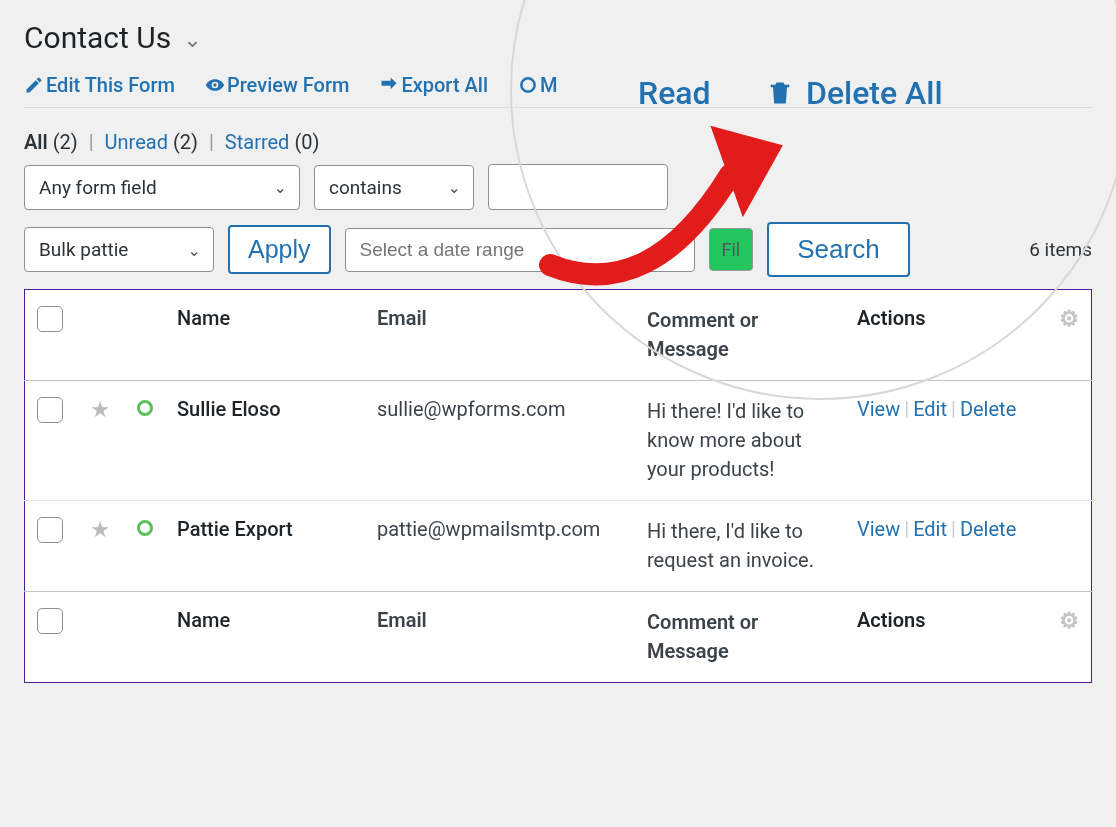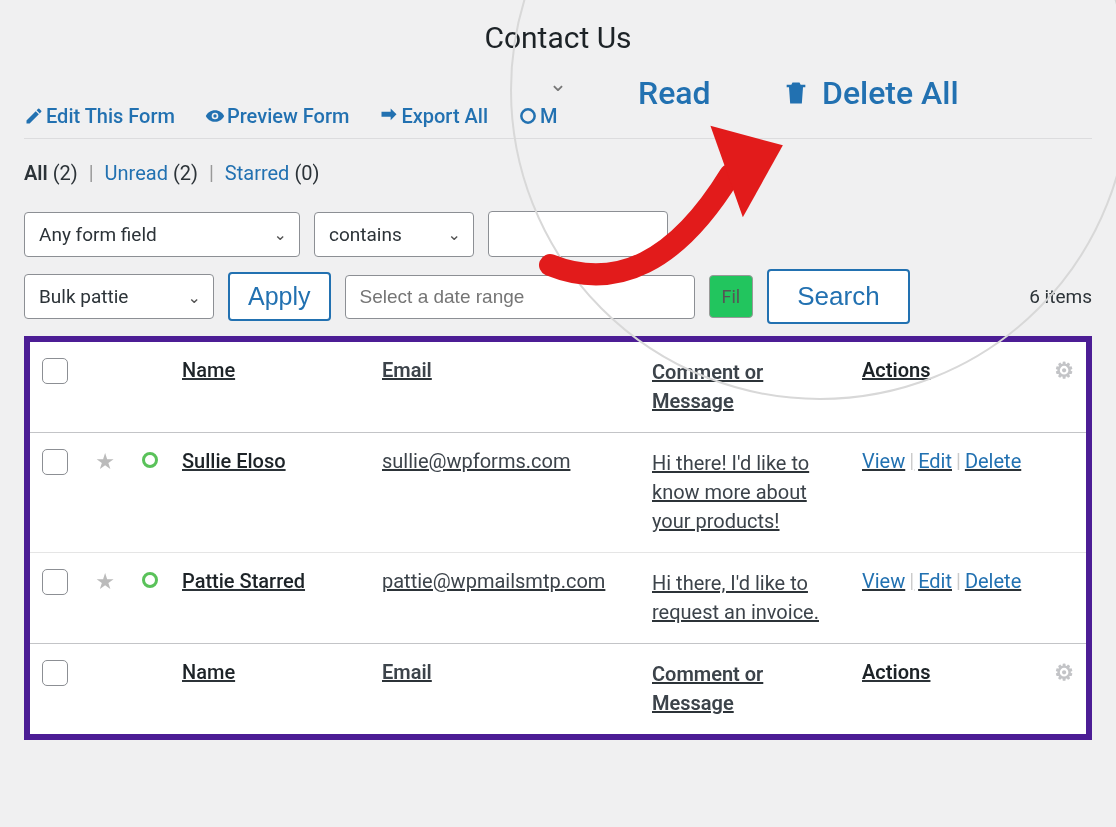--- a/index.html
+++ b/index.html
@@ -5,27 +5,27 @@
   * { box-sizing: border-box; }
   body {
     margin: 0;
     font-family: -apple-system, BlinkMacSystemFont, "Segoe UI", Roboto, sans-serif;
     background: #f0f0f1;
     color: #2c3338;
     font-size: 20px;
     width: 1116px;
   }
   .page { padding: 20px 24px 0; position: relative; }
-  .title-row { display: flex; align-items: center; gap: 12px; margin-bottom: 8px; flex-direction: column; }
+  .title-row { display: flex; align-items: center; gap: 12px; margin-bottom: 18px; }
   .title { font-size: 30px; font-weight: 400; color: #1d2327; }
   .chev { font-size: 22px; color: #777; margin-top:4px; cursor:pointer;}
   .action-bar { display: flex; gap: 30px; align-items: center; flex-wrap: wrap; margin-bottom: 10px; }
   .action-link { color: #2271b1; display:inline-flex; align-items:center; gap:2px; cursor:pointer; font-weight:500; }
   .divider { border-top:1px solid #dcdcde; margin:10px 0 22px; }
-  .subsubsub { font-size:20px; margin-bottom:26px; }
+  .subsubsub { font-size:20px; margin-bottom:10px; }
   .subsubsub .sep { color:#999; margin:0 6px; }
   .subsubsub a { color:#2271b1; cursor:pointer; }
   .subsubsub b { font-weight:600; }
   .row { display:flex; gap:14px; align-items:center; margin-bottom:12px; flex-wrap:wrap; }
   .select {
     border:1px solid #8c8f94; background:#fff; border-radius:4px;
     padding:10px 40px 10px 14px; font-size:19px; color:#2c3338; position:relative;
     display:inline-flex; align-items:center; cursor:pointer;
   }
   .select .caret { position:absolute; right:12px; top:50%; transform:translateY(-50%); color:#555; font-size:16px;}
@@ -33,21 +33,21 @@
     border:1px solid #8c8f94; background:#fff; border-radius:4px;
     padding:10px 14px; font-size:19px; color:#555;
   }
   .btn {
     border:2px solid #2271b1; color:#2271b1; background:#fff; border-radius:4px;
     padding:8px 18px; font-size:25px; cursor:pointer;
   }
   .btn.search { font-size:26px; padding:10px 28px; }
   .filter-btn { border:1px solid #999; background:#22c55e; border-radius:4px; padding:10px 12px; font-size:18px; color:#555; cursor:pointer;}
   .items-count { margin-left:auto; font-size:19px; color:#2c3338; }
-  table { width:100%; border-collapse:collapse; background:#fff; border:6px solid #4c1d95;text-decoration:underline; }
+  table { width:100%; border-collapse:collapse; background:#fff; border:1px solid #4c1d95; }
   th, td { text-align:left; padding:16px 12px; vertical-align:top; font-size:20px; }
   thead th, tfoot th { font-weight:600; color:#1d2327; border-bottom:1px solid #c3c4c7; }
   tfoot th { border-top:1px solid #c3c4c7; border-bottom:none; }
   tbody tr { border-top:1px solid #e5e5e5; }
   .cb { width:50px; text-align:center; }
   .checkbox {
     width:26px; height:26px; border:1px solid #8c8f94; border-radius:5px;
     display:inline-block; background:#fff;
   }
   .star-col { width:50px; text-align:center;}
@@ -64,21 +64,21 @@
   .row-actions a { color:#2271b1; cursor:pointer;text-align:right; }
   .row-actions .vs { color:#ccc; margin:0 4px; }
   .gear { color:#c3c4c7; font-size:22px; float:right; cursor:pointer;}
   
   
   .hl-read, .hl-delete {
     position:absolute; font-size:32px; font-weight:500; color:#2271b1; cursor:pointer;
     display:inline-flex; align-items:center; gap:12px;
   }
   .hl-read { top:74px; left:638px; }
-  .hl-delete { top:74px; left:782px; }
+  .hl-delete { top:74px; left:766px; }
   .circle-overlay {
     position:absolute; top:-220px; left:510px; width:620px; height:620px;
     border:2px solid #d8d8d8; border-radius:50%; pointer-events:none;
   }
   .arrow-overlay {
     position:absolute; top:115px; left:530px; width:280px; height:190px; pointer-events:none;
   }
   svg.icon { width:20px; height:20px; fill:currentColor; }
   svg.icon.lg { width:28px; height:28px; }
 </style>
@@ -188,21 +188,21 @@
           <td class="dot-col"><span class="dot"></span></td>
           <td class="name-col">Sullie Eloso</td>
           <td class="email-col">sullie@wpforms.com</td>
           <td class="msg-col">Hi there! I'd like to know more about your products!</td>
           <td class="actions-col row-actions"><a>View</a><span class="vs">|</span><a>Edit</a><span class="vs">|</span><a>Delete</a></td>
         </tr>
         <tr>
           <td class="cb"><span class="checkbox"></span></td>
           <td class="star-col"><span class="star">★</span></td>
           <td class="dot-col"><span class="dot"></span></td>
-          <td class="name-col">Pattie Starred</td>
+          <td class="name-col">Pattie Export</td>
           <td class="email-col">pattie@wpmailsmtp.com</td>
           <td class="msg-col">Hi there, I'd like to request an invoice.</td>
           <td class="actions-col row-actions"><a>View</a><span class="vs">|</span><a>Edit</a><span class="vs">|</span><a>Delete</a></td>
         </tr>
       </tbody>
     <tfoot>
       <tr>
         <th class="cb"><span class="checkbox"></span></th>
         <th class="star-col"></th>
         <th class="dot-col"></th>

